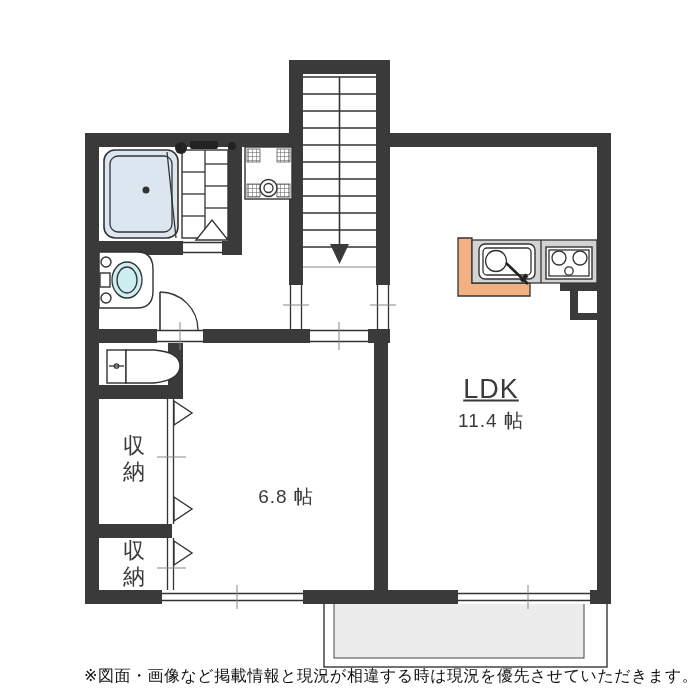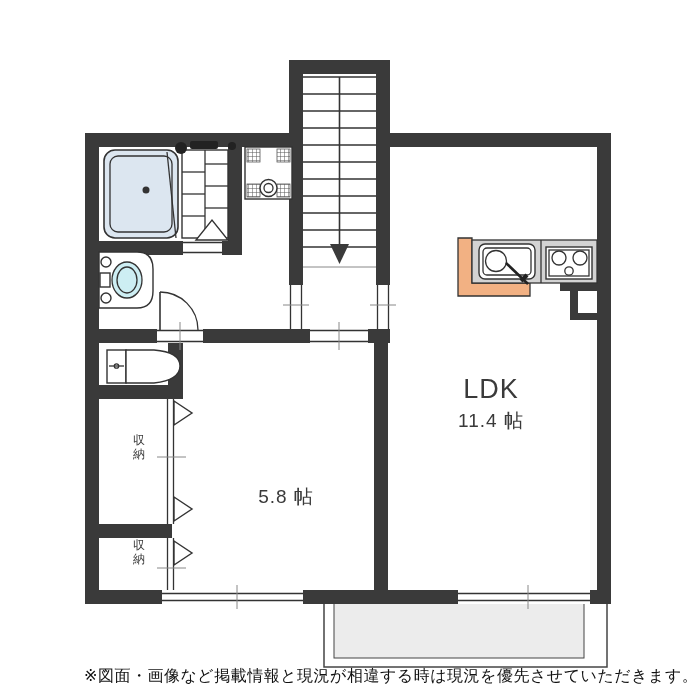--- a/index.html
+++ b/index.html
@@ -1,22 +1,22 @@
 <!DOCTYPE html>
 <html><head>
 <meta charset="utf-8">
 <style>
   html,body{margin:0;padding:0;background:#fff;}
   .canvas{position:relative;width:700px;height:700px;background:#fff;overflow:hidden;
           font-family:"Liberation Sans","DejaVu Sans",sans-serif;color:#333;}
   .plan-svg{position:absolute;left:0;top:0;}
   .lbl{position:absolute;transform:translate(-50%,-50%);text-align:center;color:#3a3a3a;white-space:nowrap;}
-  .lbl-room{font-size:27px;letter-spacing:1px;}
+  .lbl-room{font-size:27px;letter-spacing:1px;text-decoration:underline;}
   .lbl-size{font-size:19px;letter-spacing:1px;}
-  .v-label{position:absolute;width:22px;text-align:right;font-size:12px;line-height:1.18;
+  .v-label{position:absolute;width:22px;text-align:right;font-size:22px;line-height:1.18;
            color:#3a3a3a;word-break:break-all;}
   .disclaimer{position:absolute;left:84px;top:666px;font-size:16px;color:#111;letter-spacing:0.5px;}
   .thin{stroke:#333;stroke-width:1.3;fill:none;}
   .tick{stroke:#888;stroke-width:1;fill:none;}
   .fix{stroke:#333;stroke-width:1.4;fill:#fff;}
 </style>
 </head>
 <body>
 
 <div class="canvas">
@@ -226,19 +226,19 @@
       <circle cx="559" cy="258" r="7" class="thin"></circle>
       <circle cx="580" cy="258" r="7" class="thin"></circle>
       <circle cx="569" cy="271" r="4.2" class="thin"></circle>
     </g>
   </g>
 </svg>
 
   <div class="lbl lbl-room" style="left:491px;top:389px;">LDK</div>
   <div class="lbl lbl-size" style="left:491px;top:421px;">11.4 帖</div>
 
-  <div class="lbl lbl-size" style="left:286px;top:497px;">5.8 帖</div>
+  <div class="lbl lbl-size" style="left:286px;top:497px;">6.8 帖</div>
 
   <div class="v-label" style="left:123px;top:433px;">収納</div>
   <div class="v-label" style="left:123px;top:538px;">収納</div>
 
   <div class="disclaimer">※図面・画像など掲載情報と現況が相違する時は現況を優先させていただきます。</div>
 </div>
 
 </body></html>

